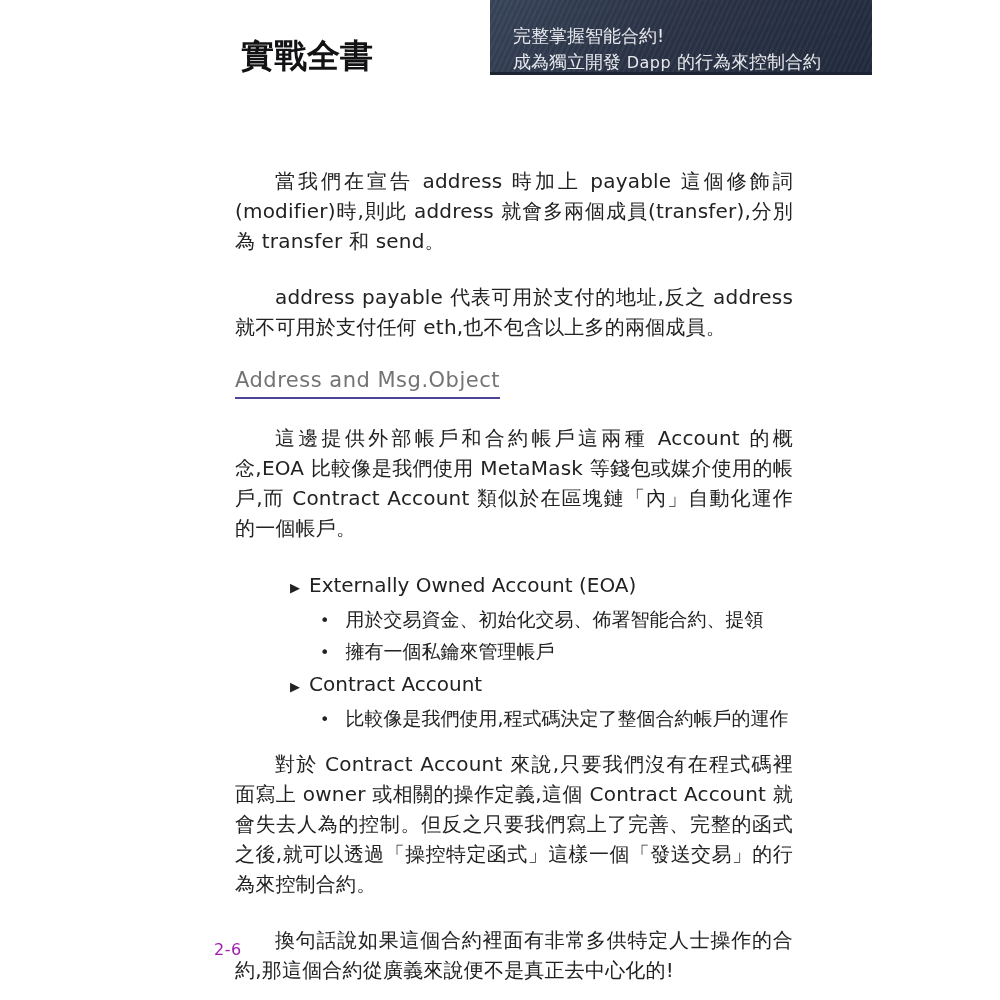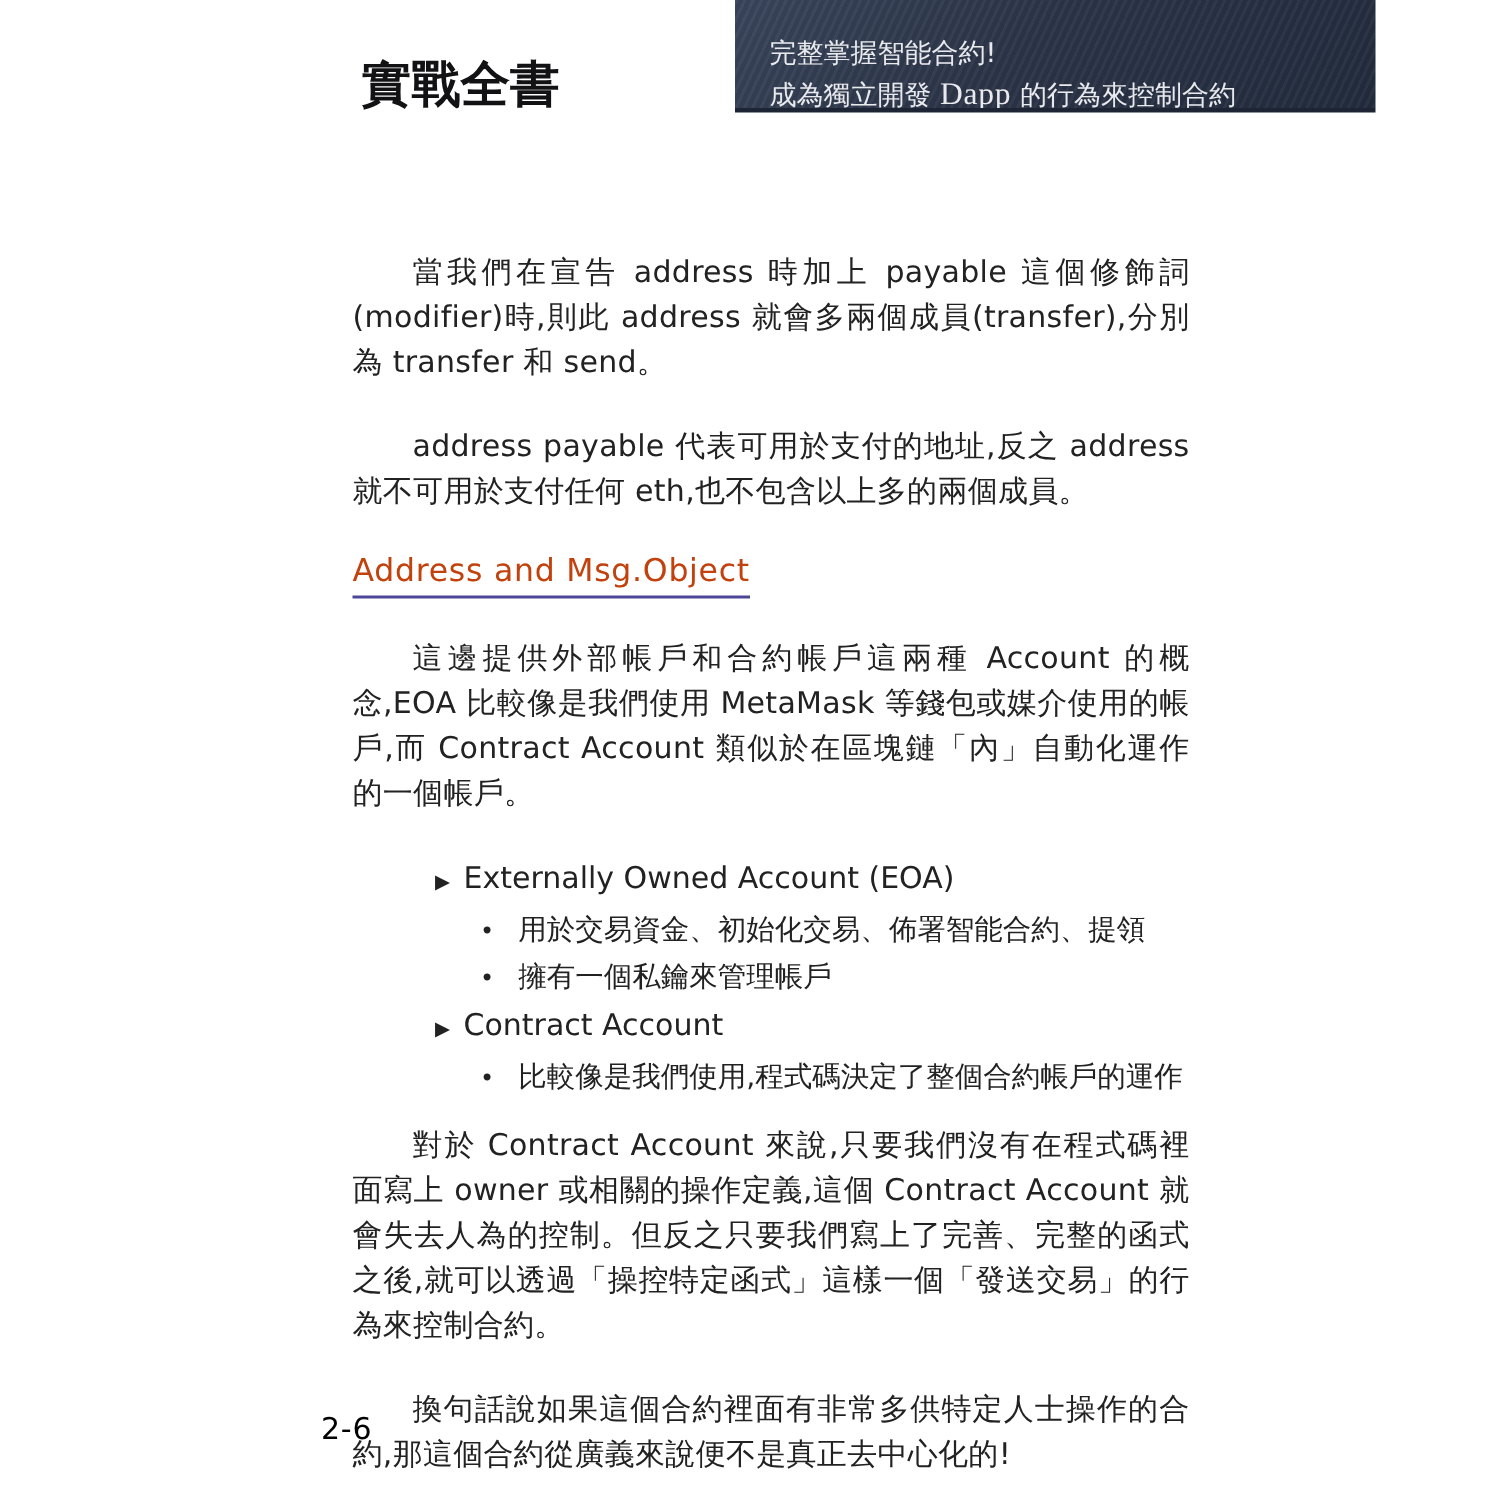--- a/index.html
+++ b/index.html
@@ -31,42 +31,42 @@
   .logo-title {
     font-size: 33px;
     font-weight: 900;
     margin-left: 13px;
     color: #121214;
   }
   .banner {
     position: absolute;
     left: 490px;
     top: 0;
-    width: 427px;
+    width: 382px;
     height: 75px;
     background: linear-gradient(135deg, #3a465c 0%, #2c3548 45%, #232c3e 100%);
     border-bottom: 3px solid #1d2433;
     box-sizing: border-box;
     padding: 23px 0 0 23px;
     overflow: hidden;
   }
   .banner-texture {
     position: absolute;
     left: 0; top: 0; right: 0; bottom: 0;
     background: repeating-linear-gradient(115deg, rgba(255,255,255,0.03) 0 2px, rgba(0,0,0,0.05) 2px 5px);
     pointer-events: none;
   }
   .banner-line {
     position: relative;
     color: #e9eaee;
     font-size: 18px;
     line-height: 26px;
     white-space: nowrap;
   }
-  .banner-dapp { font-size: 21px; letter-spacing: 0.5px; font-family: Liberation Serif, serif; }
+  .banner-dapp { font-size: 16px; letter-spacing: 0.5px; }
 
   
   .content {
     position: absolute;
     left: 235px;
     top: 166px;
     width: 558px;
   }
   .para {
     font-size: 20px;
@@ -76,21 +76,21 @@
     margin: 0 0 26px 0;
     letter-spacing: 0.2px;
   }
   .section-heading {
     margin: 4px 0 24px 0;
   }
   .section-heading .heading-text {
     display: inline-block;
     font-size: 21px;
     font-weight: 500;
-    color: #c2410c;
+    color: #737373;
     letter-spacing: 0.5px;
     border-bottom: 2px solid #4c4699;
     padding-bottom: 5px;
   }
   .list-block { margin: 0 0 14px 0; }
   .li {
     display: flex;
     align-items: baseline;
   }
   .li-l1 {
@@ -112,22 +112,22 @@
   .li-marker-l2 {
     font-size: 16px;
     margin-right: 16px;
     color: #222222;
     flex: 0 0 auto;
   }
   .page-number {
     position: absolute;
     left: 214px;
     top: 940px;
-    font-size: 20px;
-    color: #000000;
+    font-size: 16px;
+    color: #a21caf;
     letter-spacing: 0.5px;
   }
 </style>
 </head>
 <body>
 
 <div class="page">
 
   <div class="logo">
     <span class="logo-title">實戰全書</span>

